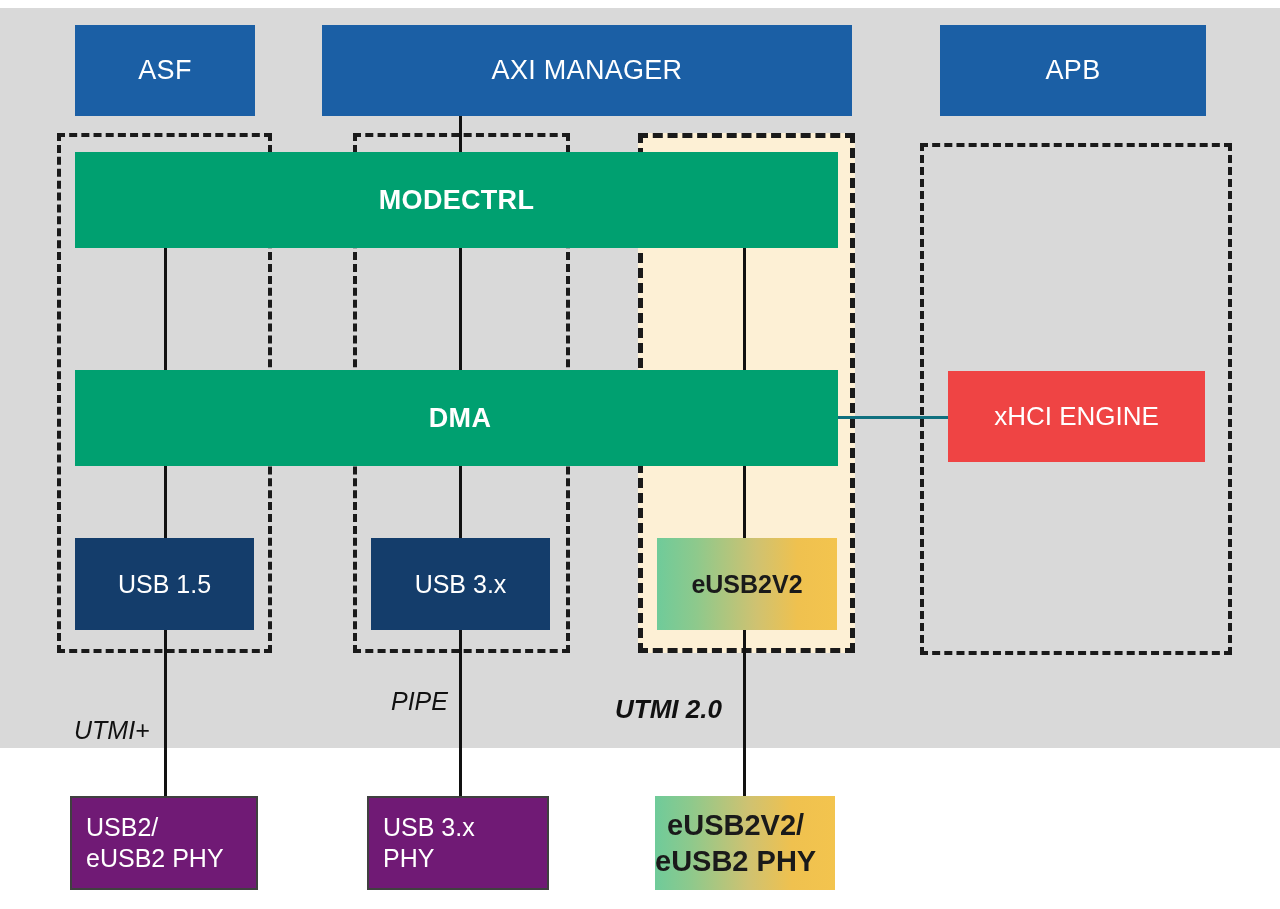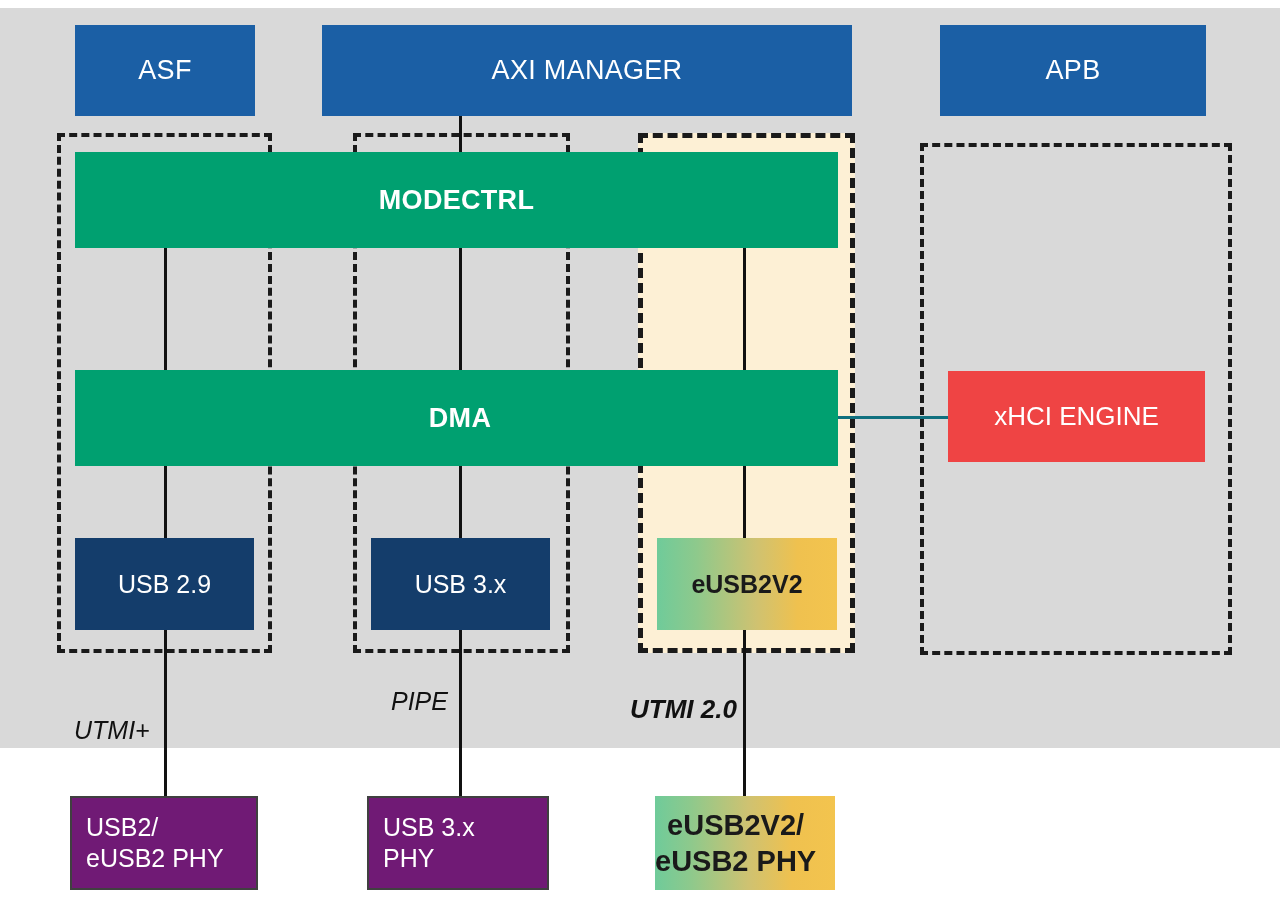--- a/index.html
+++ b/index.html
@@ -114,31 +114,31 @@
   <div class="node bus" style="left:940px;top:25px;width:266px;height:91px;">APB</div>
 
   <div class="node bus" style="left:322px;top:25px;width:530px;height:91px;">AXI MANAGER</div>
 
   <div class="node green" style="left:75px;top:152px;width:763px;height:96px;">MODECTRL</div>
 
   <div class="node green" style="left:75px;top:370px;width:763px;height:96px;padding-left:7px;">DMA</div>
 
   <div class="node xhci" style="left:948px;top:371px;width:257px;height:91px;">xHCI ENGINE</div>
 
-  <div class="node navy" style="left:75px;top:538px;width:179px;height:92px;">USB 2.9</div>
+  <div class="node navy" style="left:75px;top:538px;width:179px;height:92px;">USB 1.5</div>
 
   <div class="node navy" style="left:371px;top:538px;width:179px;height:92px;">USB 3.x</div>
 
   <div class="node grad" style="left:657px;top:538px;width:180px;height:92px;">eUSB2V2</div>
 
   <div class="plabel" style="left:74px;top:716px;">UTMI+</div>
 
   <div class="plabel" style="left:391px;top:687px;">PIPE</div>
 
-  <div class="plabel bold" style="left:615px;top:694px;margin-left:15px;">UTMI 2.0</div>
+  <div class="plabel bold" style="left:615px;top:694px;">UTMI 2.0</div>
 
   <div class="node phy" style="left:70px;top:796px;width:188px;height:94px;">
     <span class="lines">
       <span>USB2/</span><br>
       <span>eUSB2 PHY</span>
     </span>
   </div>
 
   <div class="node phy" style="left:367px;top:796px;width:182px;height:94px;">
     <span class="lines">

